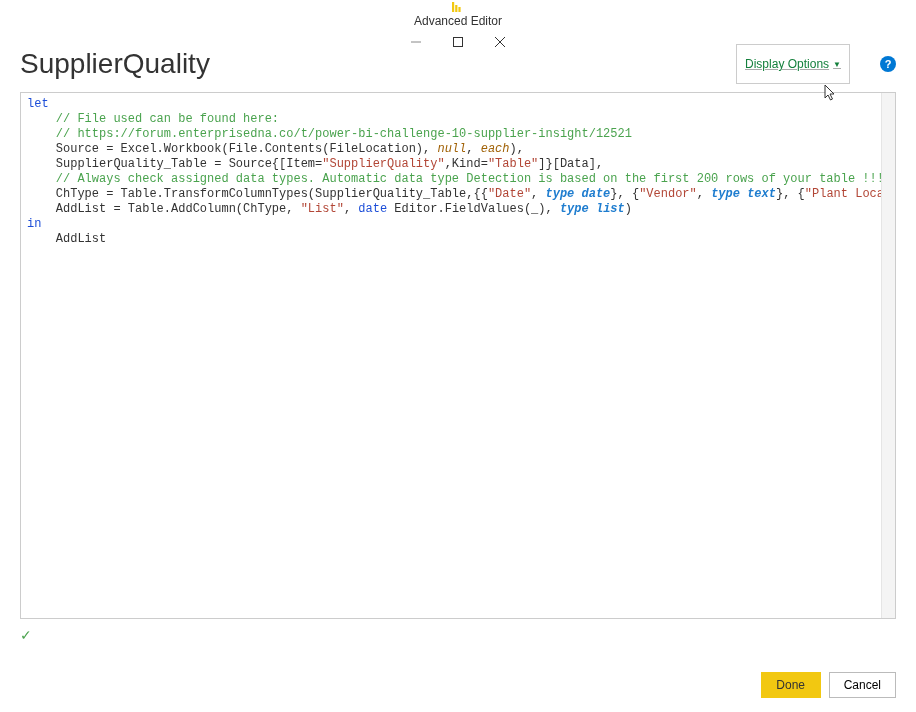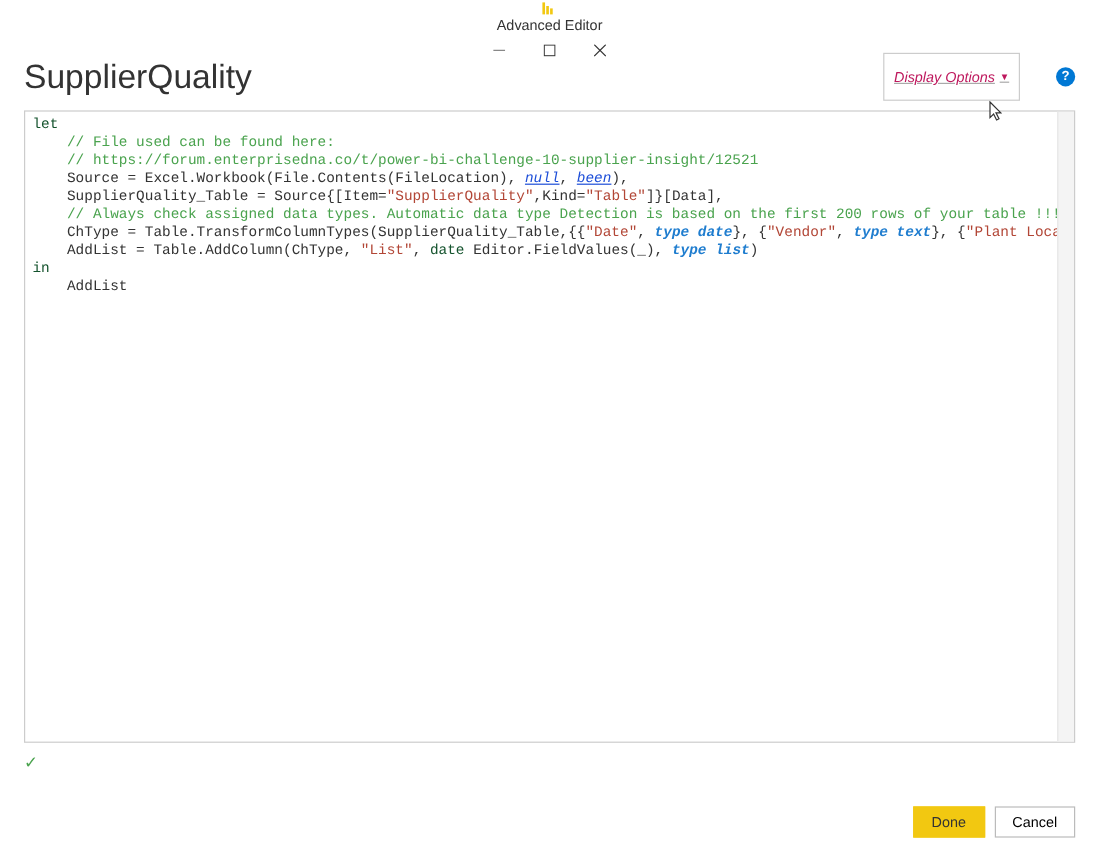--- a/index.html
+++ b/index.html
@@ -50,30 +50,29 @@
       gap: 20px;
     }
     .query-name {
       font-size: 28px;
       font-weight: 300;
       color: #333;
       flex: 1;
     }
     .display-options {
       font-size: 12px;
-      color: #be185d;
+      color: #15803d;
       border: 1px solid #ccc;
       padding: 12px 8px;
       display: flex;
       align-items: center;
       cursor: pointer;
       margin-right: 10px;
       text-decoration: underline;
       text-decoration-color: #aaa;
-      font-style: italic;
     }
     .display-options .caret { margin-left: 4px; font-size: 8px; }
     .help-icon {
       width: 16px;
       height: 16px;
       border-radius: 50%;
       background: #0078d4;
       color: white;
       font-size: 11px;
       font-weight: bold;
@@ -103,24 +102,24 @@
     .scrollbar-v {
       position: absolute;
       right: 0;
       top: 0;
       width: 14px;
       height: 100%;
       background: #f4f4f4;
       border-left: 1px solid #e5e5e5;
     }
 
-    .tok-kw { color: #14532d; }
+    .tok-kw { color: #1d4ed8; }
     .tok-comment { color: #4aa34e; }
     .tok-str { color: #b24636; }
-    .tok-null { color: #1d4ed8; font-style: italic; text-decoration: underline; }
+    .tok-null { color: #a16207; font-style: italic; }
     .tok-type { color: #1f7dcf; font-style: italic; font-weight: bold; }
     .tok-plain { color: #333; }
 
     .status-bar {
       display: flex;
       align-items: center;
       padding: 8px 20px 0 20px;
       font-size: 12px;
       color: #555;
     }
@@ -200,21 +199,21 @@
   </div>
   <div class="help-icon">
     <span>?</span>
   </div>
 </div>
 
 <div class="editor-container">
   <div class="editor-content"><span class="tok-kw">let</span>
 <span class="tok-comment">    // File used can be found here:</span>
 <span class="tok-comment">    // https://forum.enterprisedna.co/t/power-bi-challenge-10-supplier-insight/12521</span>
-<span class="tok-plain">    Source = Excel.Workbook(File.Contents(FileLocation), </span><span class="tok-null">null</span><span class="tok-plain">, </span><span class="tok-null">been</span><span class="tok-plain">),</span>
+<span class="tok-plain">    Source = Excel.Workbook(File.Contents(FileLocation), </span><span class="tok-null">null</span><span class="tok-plain">, </span><span class="tok-null">each</span><span class="tok-plain">),</span>
 <span class="tok-plain">    SupplierQuality_Table = Source{[Item=</span><span class="tok-str">"SupplierQuality"</span><span class="tok-plain">,Kind=</span><span class="tok-str">"Table"</span><span class="tok-plain">]}[Data],</span>
 <span class="tok-comment">    // Always check assigned data types. Automatic data type Detection is based on the first 200 rows of your table !!!</span>
 <span class="tok-plain">    ChType = Table.TransformColumnTypes(SupplierQuality_Table,{{</span><span class="tok-str">"Date"</span><span class="tok-plain">, </span><span class="tok-type">type</span><span class="tok-plain"> </span><span class="tok-type">date</span><span class="tok-plain">}, {</span><span class="tok-str">"Vendor"</span><span class="tok-plain">, </span><span class="tok-type">type</span><span class="tok-plain"> </span><span class="tok-type">text</span><span class="tok-plain">}, {</span><span class="tok-str">"Plant Location"</span>
 <span class="tok-plain">    AddList = Table.AddColumn(ChType, </span><span class="tok-str">"List"</span><span class="tok-plain">, </span><span class="tok-kw">date</span><span class="tok-plain"> Editor.FieldValues(_), </span><span class="tok-type">type</span><span class="tok-plain"> </span><span class="tok-type">list</span><span class="tok-plain">)</span>
 <span class="tok-kw">in</span>
 <span class="tok-plain">    AddList</span></div>
   <div class="scrollbar-v"></div>
 </div>
 
 <div class="status-bar">

